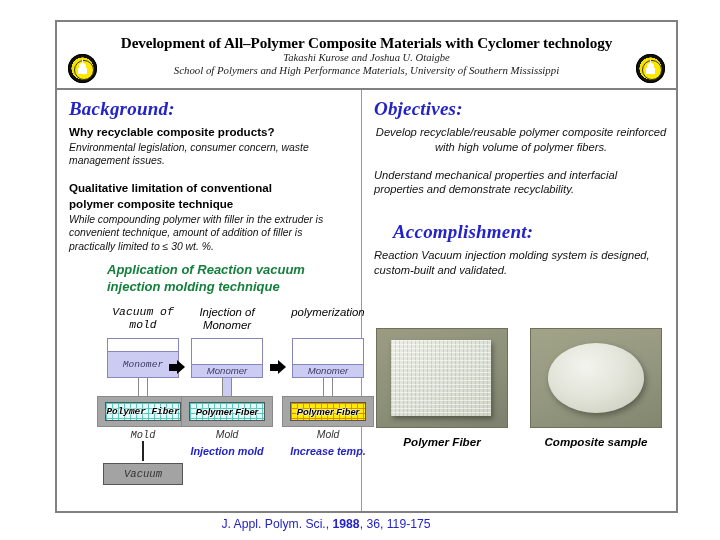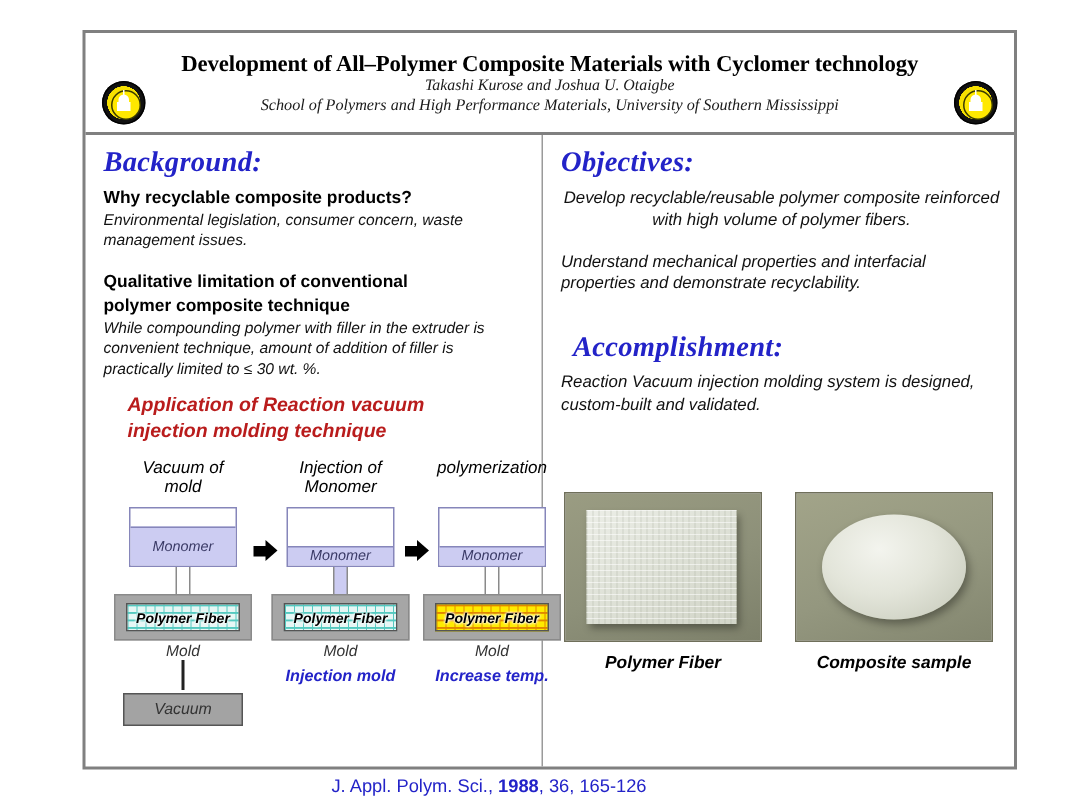--- a/index.html
+++ b/index.html
@@ -53,35 +53,35 @@
   .body{position:absolute;left:0;top:68px;right:0;bottom:0;}
   .col-divider{position:absolute;left:304px;top:0;bottom:0;width:0;border-left:1px solid #9a9a9a;}
   .col-left{position:absolute;left:0;top:0;width:304px;height:100%;box-sizing:border-box;padding:6px 10px 0 12px;}
   .col-right{position:absolute;left:305px;top:0;right:0;height:100%;box-sizing:border-box;padding:6px 8px 0 12px;}
 
   .sec-head{
     font-family:"Liberation Serif", serif;
     font-style:italic;font-weight:bold;font-size:19px;color:#2323c8;
     letter-spacing:0.2px;margin:2px 0 5px 0;
   }
-  .sec-head.indent{margin-left:8px;}
+  .sec-head.indent{margin-left:19px;}
   .b-head{font-weight:bold;font-size:11.6px;color:#000;line-height:1.22;margin:0 0 2px 0;}
   .i-text{font-style:italic;font-size:10.4px;color:#111;line-height:1.28;margin:0;}
   .gap-s{height:9px;}
   .gap-m{height:13px;}
 
   .approach-sub{
-    font-style:italic;font-weight:bold;font-size:13px;color:#b91c1c;
-    line-height:1.3;margin-left:16px;
+    font-style:italic;font-weight:bold;font-size:13px;color:#15803d;
+    line-height:1.3;margin-left:38px;
   }
 
   
   .diagram{position:relative;margin-top:10px;height:170px;}
   .step{position:absolute;top:0;width:92px;}
-  .step.s1{left:7px;}
+  .step.s1{left:28px;font-family:Liberation Mono, monospace;}
   .step.s2{left:112px;}
   .step.s3{left:213px;}
   .step-title{
     font-style:italic;font-size:11.4px;color:#000;text-align:center;
     line-height:1.2;height:30px;
   }
   .step-title.single{line-height:1.2;}
 
   .vessel{position:relative;width:72px;margin:2px auto 0 auto;}
   .vessel .jar{
@@ -337,16 +337,16 @@
           </div>
 
         </div>
       </div>
 
     </div>
   </div>
 
   <div class="footer">
     <span>J. Appl. Polym. Sci.,</span>
-    <b>1988</b><span>, 36, 165-126</span>
+    <b>1988</b><span>, 36, 119-175</span>
   </div>
 
 </div>
 
 </body></html>

